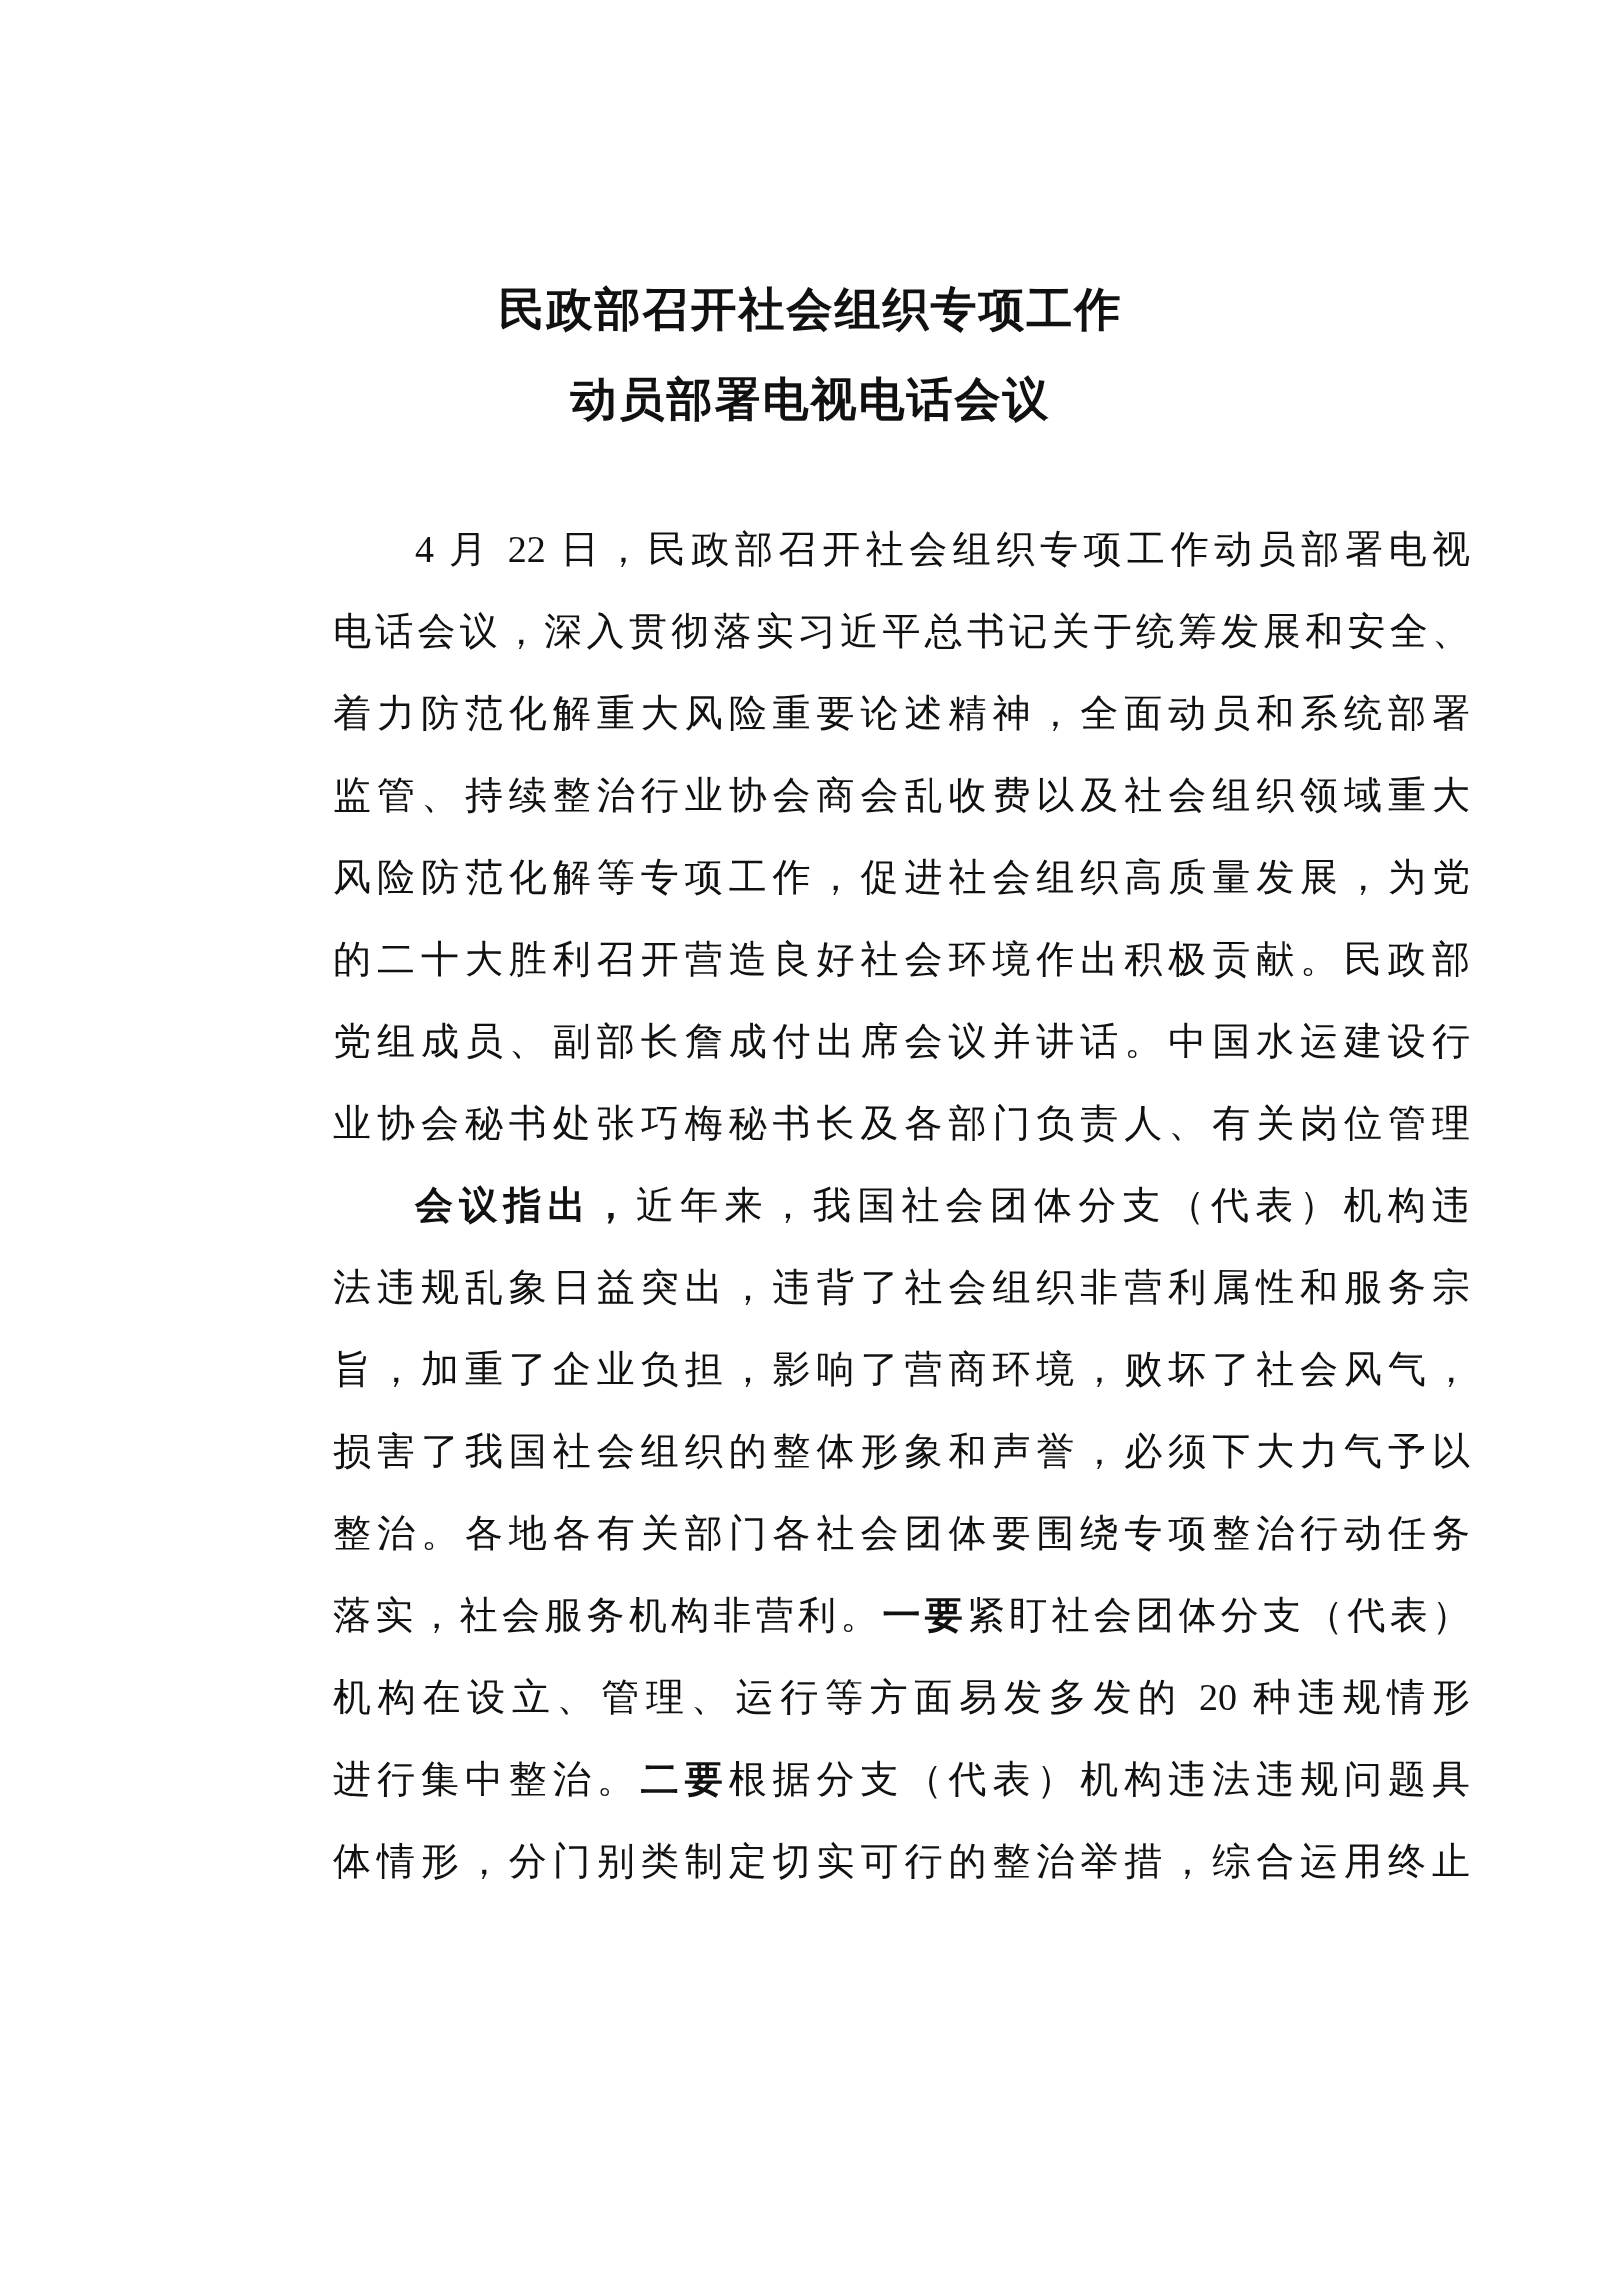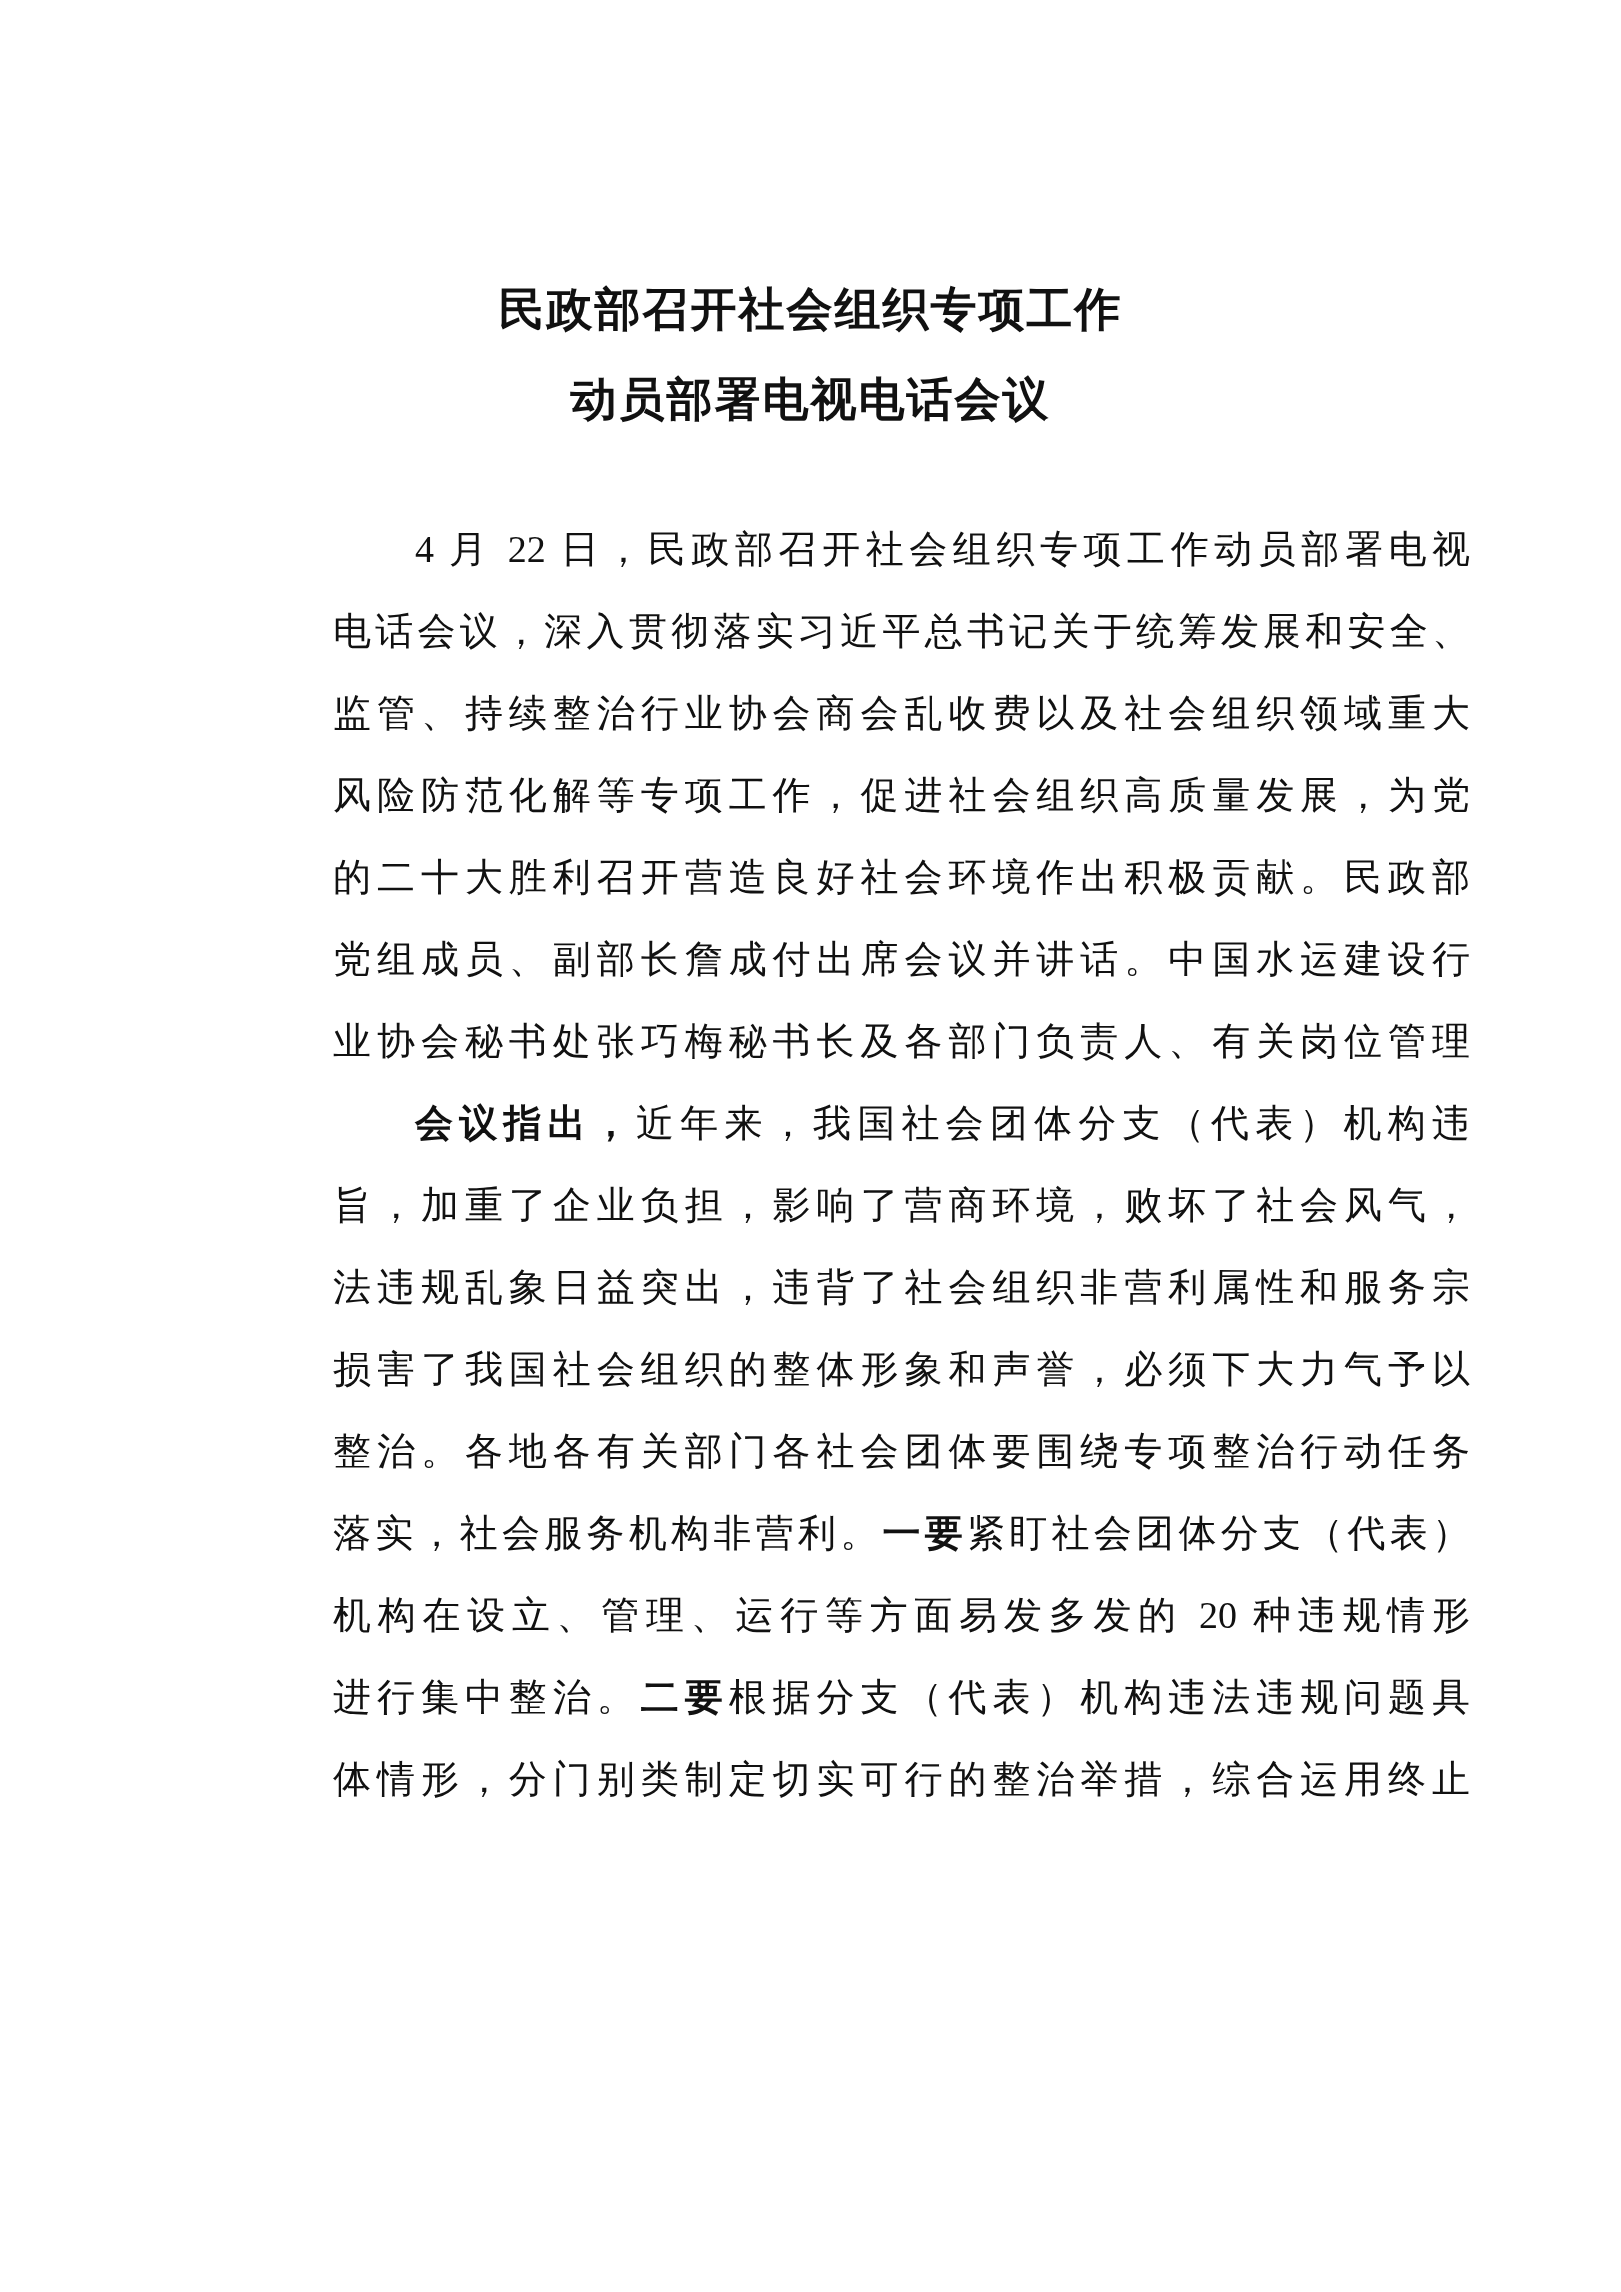--- a/index.html
+++ b/index.html
@@ -52,28 +52,29 @@
 <body>
 
 <div class="page">
   <h1 class="doc-title">
     <div class="title-line">民政部召开社会组织专项工作</div>
     <div class="title-line">动员部署电视电话会议</div>
   </h1>
   <div class="doc-body">
       <div class="line indent"><span>4 月 22 日，民政部召开社会组织专项工作动员部署电视</span></div>
       <div class="line"><span>电话会议，深入贯彻落实习近平总书记关于统筹发展和安全、</span></div>
+      <div class="line"><span>着力防范化解重大风险重要论述精神，全面动员和系统部署</span></div>
       <div class="line"><span>监管、持续整治行业协会商会乱收费以及社会组织领域重大</span></div>
       <div class="line"><span>风险防范化解等专项工作，促进社会组织高质量发展，为党</span></div>
       <div class="line"><span>的二十大胜利召开营造良好社会环境作出积极贡献。民政部</span></div>
       <div class="line"><span>党组成员、副部长詹成付出席会议并讲话。中国水运建设行</span></div>
       <div class="line"><span>业协会秘书处张巧梅秘书长及各部门负责人、有关岗位管理</span></div>
       <div class="line indent"><span class="bold">会议指出，</span><span>近年来，我国社会团体分支（代表）机构违</span></div>
+      <div class="line"><span>法违规乱象日益突出，违背了社会组织非营利属性和服务宗</span></div>
       <div class="line"><span>旨，加重了企业负担，影响了营商环境，败坏了社会风气，</span></div>
-      <div class="line"><span>法违规乱象日益突出，违背了社会组织非营利属性和服务宗</span></div>
       <div class="line"><span>损害了我国社会组织的整体形象和声誉，必须下大力气予以</span></div>
       <div class="line"><span>整治。各地各有关部门各社会团体要围绕专项整治行动任务</span></div>
       <div class="line"><span>落实，社会服务机构非营利。</span><span class="bold">一要</span><span>紧盯社会团体分支（代表）</span></div>
       <div class="line"><span>机构在设立、管理、运行等方面易发多发的 20 种违规情形</span></div>
       <div class="line"><span>进行集中整治。</span><span class="bold">二要</span><span>根据分支（代表）机构违法违规问题具</span></div>
       <div class="line"><span>体情形，分门别类制定切实可行的整治举措，综合运用终止</span></div>
     </div>
 </div>
 
 

